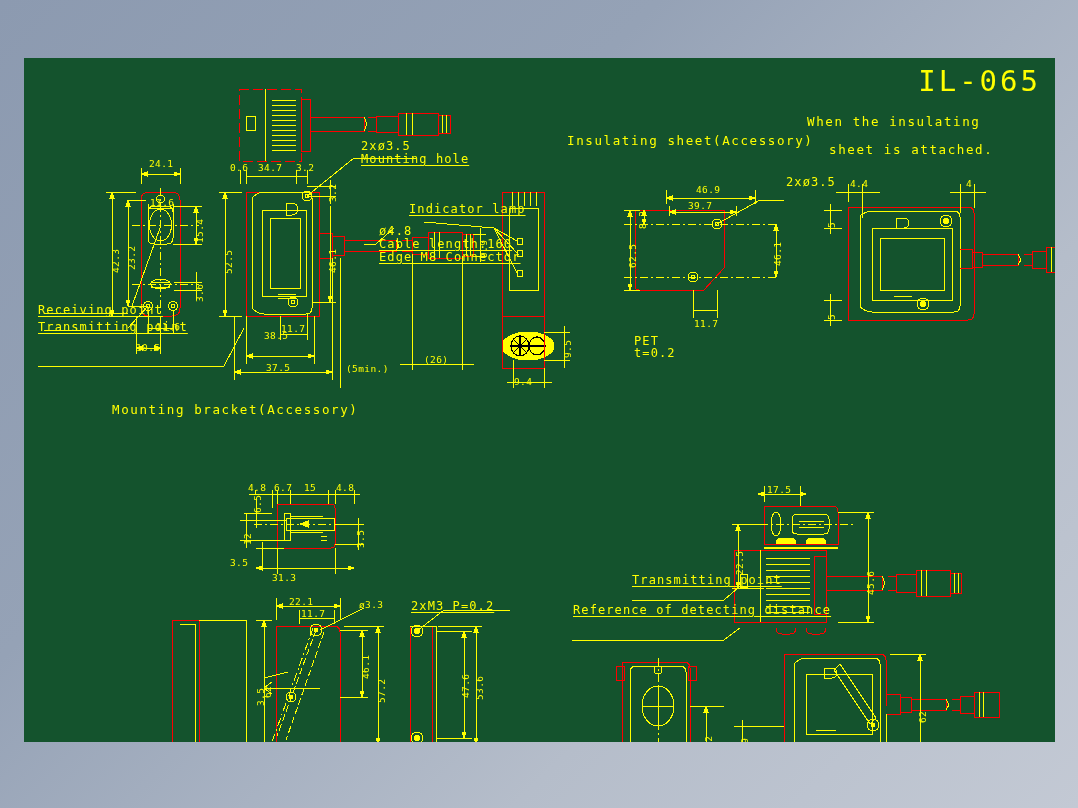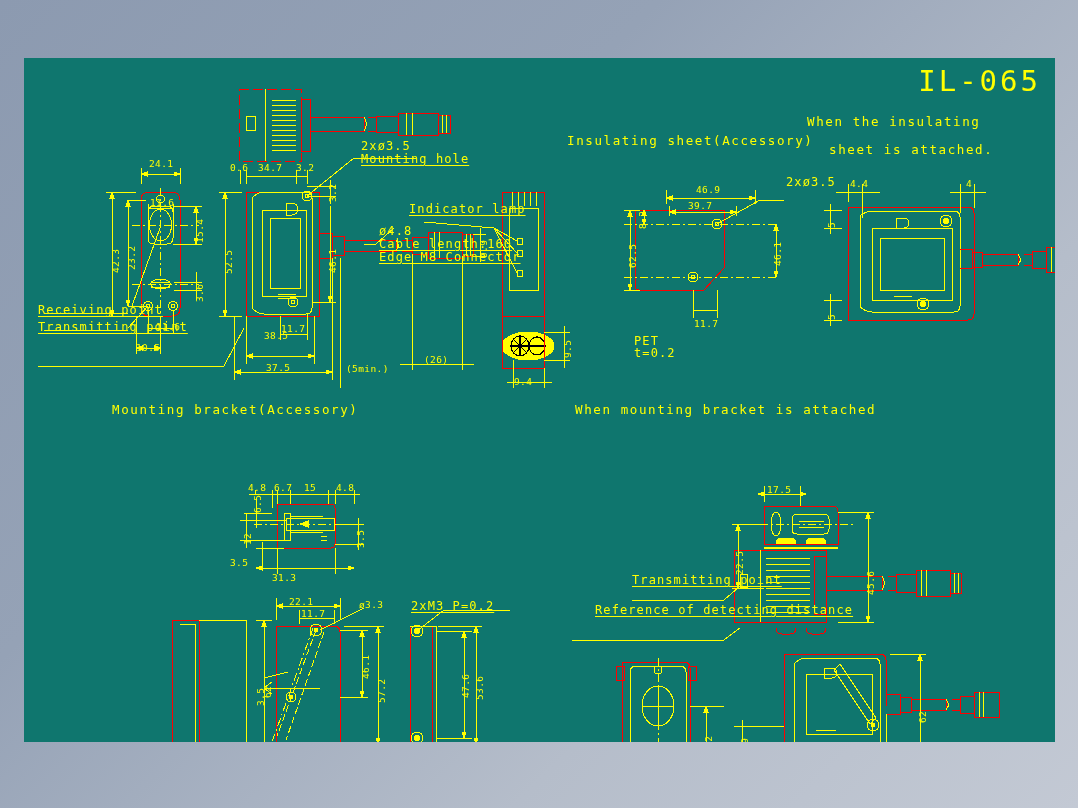--- a/index.html
+++ b/index.html
@@ -5,21 +5,21 @@
 <style>
   html,body{margin:0;padding:0;}
   body{
     width:1078px;height:808px;overflow:hidden;
     background:linear-gradient(135deg,#8c9ab0 0%,#95a2b6 35%,#b5bdca 70%,#c3c9d4 100%);
     font-family:"DejaVu Sans Mono", monospace;
   }
   #frame{position:relative;width:1078px;height:808px;}
   #canvas{
     position:absolute;left:24px;top:58px;width:1031px;height:684px;
-    background:#0f766e;overflow:hidden;
+    background:#14532d;overflow:hidden;
   }
   #svg-root{position:absolute;left:0;top:0;width:1031px;height:684px;}
   .ttl{
     position:absolute;right:14px;top:6px;
     color:#ffff00;font-family:"DejaVu Sans Mono",monospace;
     font-size:29px;letter-spacing:3px;white-space:nowrap;
   }
   .lbl{
     position:absolute;color:#ffff00;
     font-family:"DejaVu Sans Mono",monospace;
@@ -671,25 +671,24 @@
     <div class="dim v" style="left:336px;top:621px">46.1</div>
     <div class="dim v" style="left:352px;top:645px">57.2</div>
     <div class="dim v" style="left:231px;top:648px">3.5</div>
 
     <div class="dim" style="left:335px;top:541px">ø3.3</div>
 
     <div class="lbl ul" style="left:387px;top:542px">2xM3 P=0.2</div>
     <div class="dim v" style="left:436px;top:640px">47.6</div>
     <div class="dim v" style="left:450px;top:642px">53.6</div>
 
-    <div class="lbl hd" style="left:551px;top:345px">When mounting bracket is attached</div>
     <div class="dim" style="left:743px;top:426px">17.5</div>
     <div class="dim v" style="left:710px;top:517px">22.5</div>
     <div class="dim v" style="left:841px;top:537px">45.6</div>
     <div class="lbl ul" style="left:608px;top:516px">Transmitting point</div>
-    <div class="lbl ul" style="left:571px;top:546px">Reference of detecting distance</div>
+    <div class="lbl ul" style="left:549px;top:546px">Reference of detecting distance</div>
     <div class="dim v" style="left:679px;top:702px">37.2</div>
 
     <div class="dim v" style="left:893px;top:665px">62</div>
     <div class="dim v" style="left:715px;top:698px">7.9</div>
 
   </div>
 </div>
 
 </body></html>

